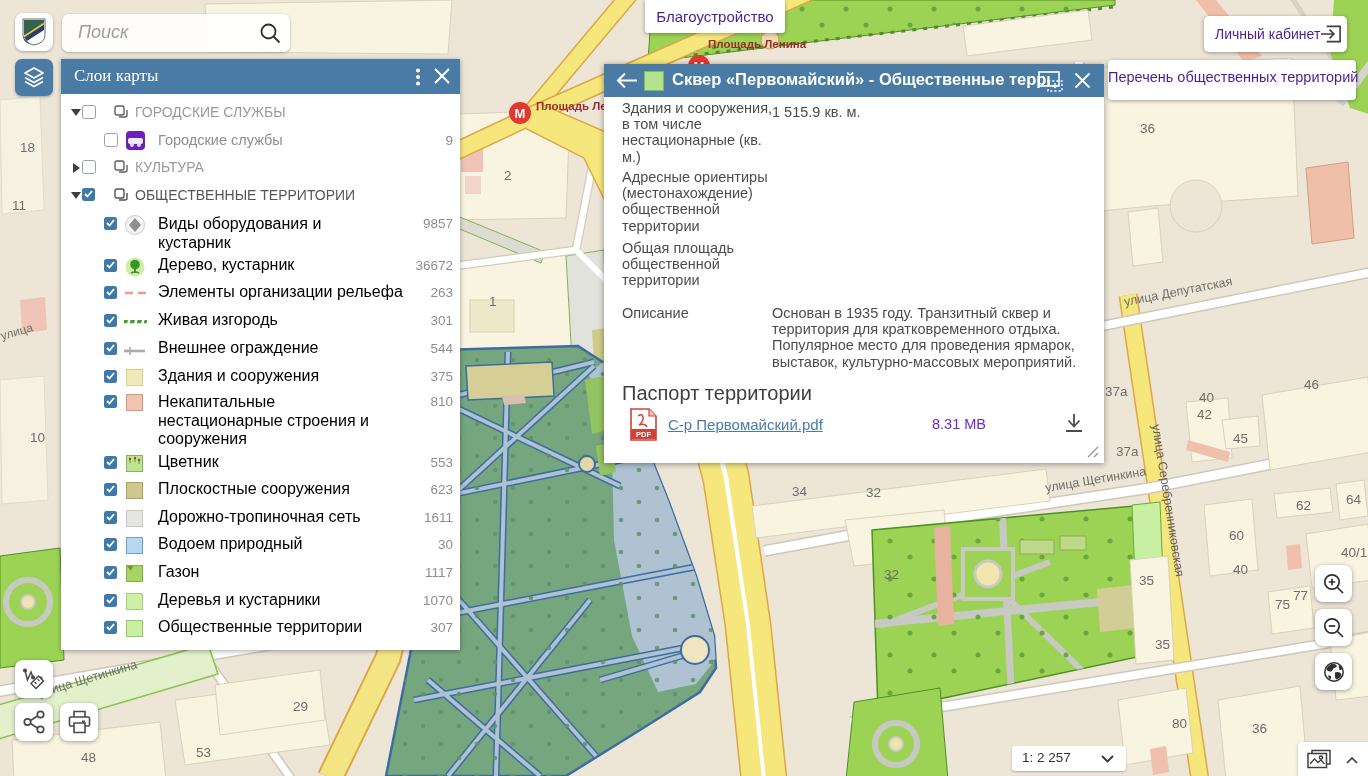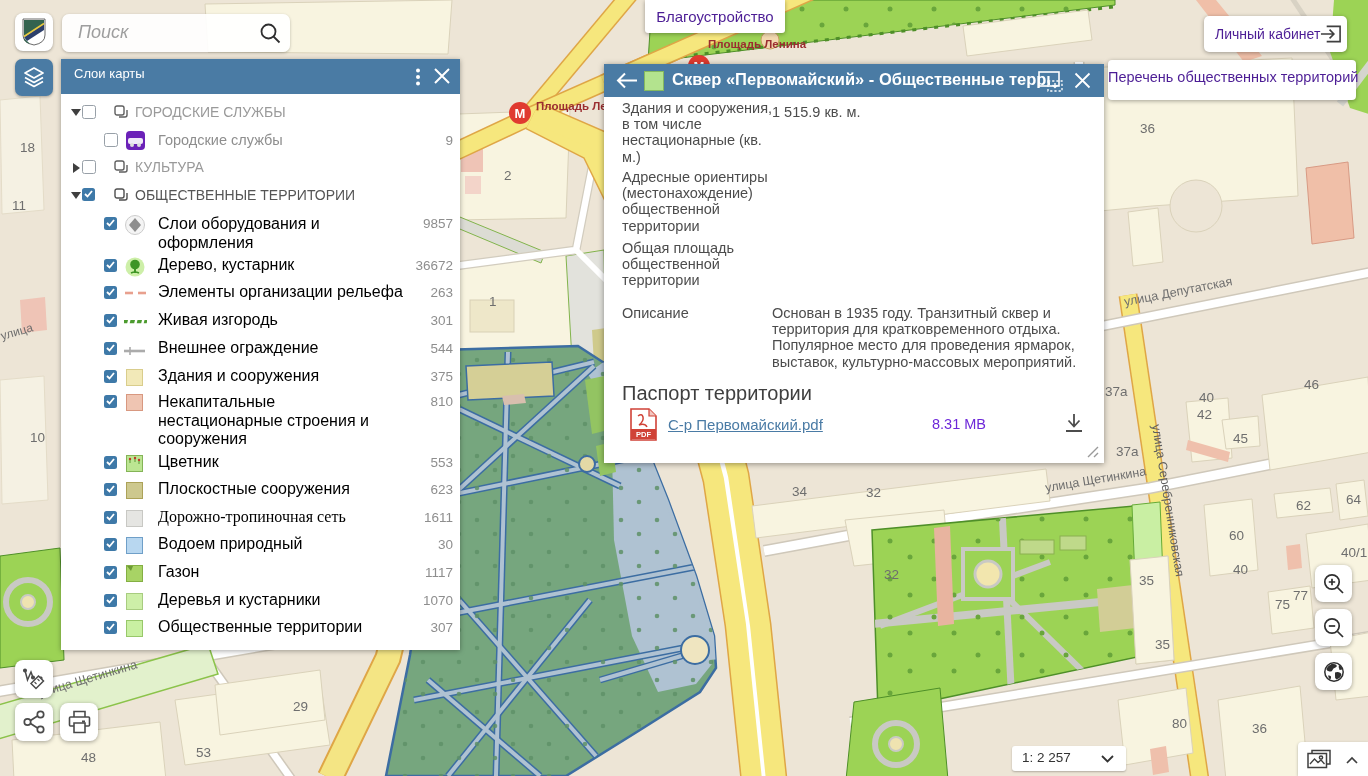--- a/index.html
+++ b/index.html
@@ -2,21 +2,21 @@
 <html><head>
 <meta charset="utf-8">
 <style>
   html,body{margin:0;padding:0;}
   body{width:1368px;height:776px;overflow:hidden;position:relative;font-family:"Liberation Sans",sans-serif;background:#EDE5D6;}
   #map{position:absolute;left:0;top:0;}
   .abs{position:absolute;}
   
   #lpanel{position:absolute;left:61px;top:59px;width:399px;height:591px;background:#fff;box-shadow:0 1px 5px rgba(0,0,0,.35);}
   #lhead{position:absolute;left:0;top:0;width:399px;height:35px;background:#4A7BA4;color:#fff;}
-  #lhead .t{position:absolute;left:13px;top:7px;font-size:13px;}
+  #lhead .t{position:absolute;left:13px;top:7px;font-size:17px;font-family:Liberation Serif, serif;}
   .cnt{position:absolute;color:#8E8E8E;font-size:13.5px;text-align:right;right:7px;top:0;}
   .cb{position:absolute;width:13px;height:13px;border-radius:2.5px;}
   .cb.on{background:#3E79A8;}
   .cb.off{background:#fff;border:1.5px solid #98A0A8;width:12px;height:12px;}
   .cb.on svg{display:block;margin:2px auto 0;}
   .lbl{position:absolute;line-height:18.5px;white-space:nowrap;}
   
   #popup{position:absolute;left:604px;top:64px;width:500px;height:399px;background:#fff;box-shadow:0 1px 6px rgba(0,0,0,.4);}
   #phead{position:absolute;left:0;top:0;width:500px;height:33px;background:#4A7BA4;color:#fff;}
   .plbl{position:absolute;left:18px;width:150px;font-size:14.5px;color:#4C4C4C;line-height:16.2px;}
@@ -340,21 +340,21 @@
   <div class="lbl" style="left:74px;top:127px;color:#555;font-size:14px;">ОБЩЕСТВЕННЫЕ ТЕРРИТОРИИ</div>
   <div class="cb on abs" style="left:43px;top:158px;">
       <svg width="9" height="8" viewBox="0 0 9 8">
         <path d="M1,4 L3.5,6.5 L8,1" stroke="#fff" stroke-width="1.8" fill="none"></path>
       </svg>
     </div>
   <svg class="abs" style="left:64px;top:156px;" width="20" height="20">
       <circle cx="10" cy="10" r="9.5" fill="#F4F4F4" stroke="#CCC"></circle>
       <path d="M10,3 L16,10 L10,17 L4,10 Z" fill="#8E8E8E"></path>
     </svg>
-  <div class="lbl" style="left:97px;top:156px;width:228px;white-space:normal;">Слои оборудования и оформления</div>
+  <div class="lbl" style="left:97px;top:156px;width:228px;white-space:normal;">Виды оборудования и кустарник</div>
   <div class="cnt" style="top:157px;">9857</div>
   <div class="cb on abs" style="left:43px;top:200px;">
       <svg width="9" height="8" viewBox="0 0 9 8">
         <path d="M1,4 L3.5,6.5 L8,1" stroke="#fff" stroke-width="1.8" fill="none"></path>
       </svg>
     </div>
   <svg class="abs" style="left:64px;top:198px;" width="20" height="20">
       <circle cx="10" cy="10" r="9.5" fill="#CDEFA8"></circle>
       <circle cx="10" cy="7.5" r="4.8" fill="#3E9526"></circle>
       <rect x="9" y="11" width="2" height="5" fill="#3E9526"></rect>
@@ -444,21 +444,21 @@
   <div class="lbl" style="left:97px;top:421px;width:228px;">Плоскостные сооружения</div>
   <div class="cnt" style="top:423px;">623</div>
   <div class="cb on abs" style="left:43px;top:452px;">
       <svg width="9" height="8" viewBox="0 0 9 8">
         <path d="M1,4 L3.5,6.5 L8,1" stroke="#fff" stroke-width="1.8" fill="none"></path>
       </svg>
     </div>
   <svg class="abs" style="left:65px;top:451px;" width="17" height="17">
       <rect x="0.5" y="0.5" width="16" height="16" fill="#E5E5E2" stroke="#C8C8C4"></rect>
     </svg>
-  <div class="lbl" style="left:97px;top:449px;width:228px;font-family:Liberation Serif, serif;">Дорожно-тропиночная сеть</div>
+  <div class="lbl" style="left:97px;top:449px;width:228px;">Дорожно-тропиночная сеть</div>
   <div class="cnt" style="top:451px;">1611</div>
   <div class="cb on abs" style="left:43px;top:479px;">
       <svg width="9" height="8" viewBox="0 0 9 8">
         <path d="M1,4 L3.5,6.5 L8,1" stroke="#fff" stroke-width="1.8" fill="none"></path>
       </svg>
     </div>
   <svg class="abs" style="left:65px;top:478px;" width="17" height="17">
       <rect x="0.5" y="0.5" width="16" height="16" fill="#B8D7F0" stroke="#6F9FC8"></rect>
     </svg>
   <div class="lbl" style="left:97px;top:476px;width:228px;">Водоем природный</div>

